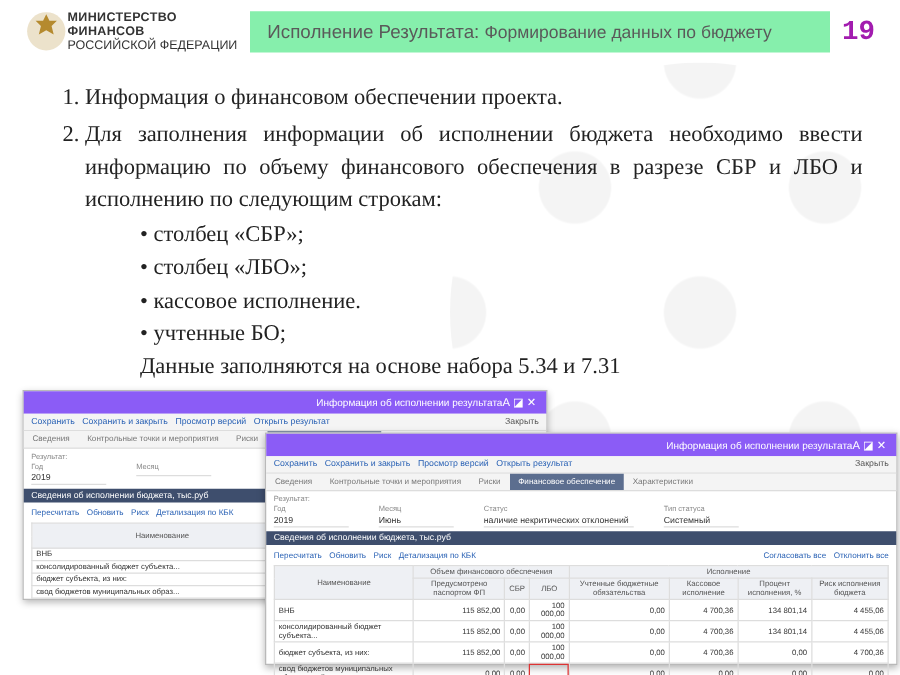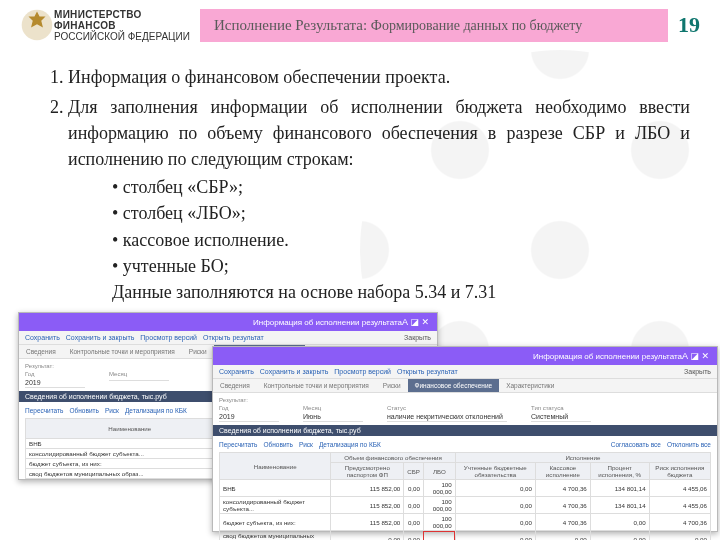--- a/index.html
+++ b/index.html
@@ -2,22 +2,22 @@
 <html><head>
 <meta charset="utf-8">
 <style>
   *{box-sizing:border-box;margin:0;padding:0}
   body{width:720px;height:540px;font-family:Georgia,'Times New Roman',serif;color:#222;background:#fff;position:relative;overflow:hidden}
   .watermark{position:absolute;right:-40px;top:50px;width:400px;height:400px;opacity:0.04;pointer-events:none;background:radial-gradient(circle,#000 20%,transparent 21%),radial-gradient(circle,#000 20%,transparent 21%);background-size:200px 200px;background-position:0 0,100px 100px;border-radius:50%}
   .header{display:flex;align-items:center;padding:8px 20px;}
   .logo{width:34px;height:34px;flex:none}
   .ministry{font-family:Arial,sans-serif;font-size:10px;line-height:1.1;color:#333}
   .ministry b{font-weight:700;letter-spacing:.3px}
-  .title-bar{flex:1;background:#f9a8d4;padding:8px 14px;font-family:Liberation Serif, serif;font-size:15px;color:#5a5a5a;margin-left:10px}
-  .pg{font-family:Liberation Serif, serif;color:#0f766e;font-size:22px;font-weight:600;margin-left:10px}
+  .title-bar{flex:1;background:#86efac;padding:8px 14px;font-family:Liberation Sans, sans-serif;font-size:15px;color:#5a5a5a;margin-left:10px}
+  .pg{font-family:Liberation Mono, monospace;color:#a21caf;font-size:22px;font-weight:600;margin-left:10px}
   .content{padding:14px 30px 0 46px;font-size:18px;line-height:1.45}
   ol{padding-left:22px}
   ol>li{margin-bottom:4px;text-align:justify}
   ul{list-style:none;padding-left:44px;margin-top:2px}
   ul>li::before{content:"• ";}
   .note{padding-left:44px}
   .shots{position:absolute;left:18px;right:18px;bottom:8px;height:220px}
   .win{position:absolute;border:1px solid #b9b9b9;background:#fff;box-shadow:0 2px 6px rgba(0,0,0,.3);font-family:Arial,sans-serif;font-size:7px;color:#333}
   .w1{left:0;top:0;width:420px;height:168px}
   .w2{left:194px;top:34px;width:506px;height:186px}

